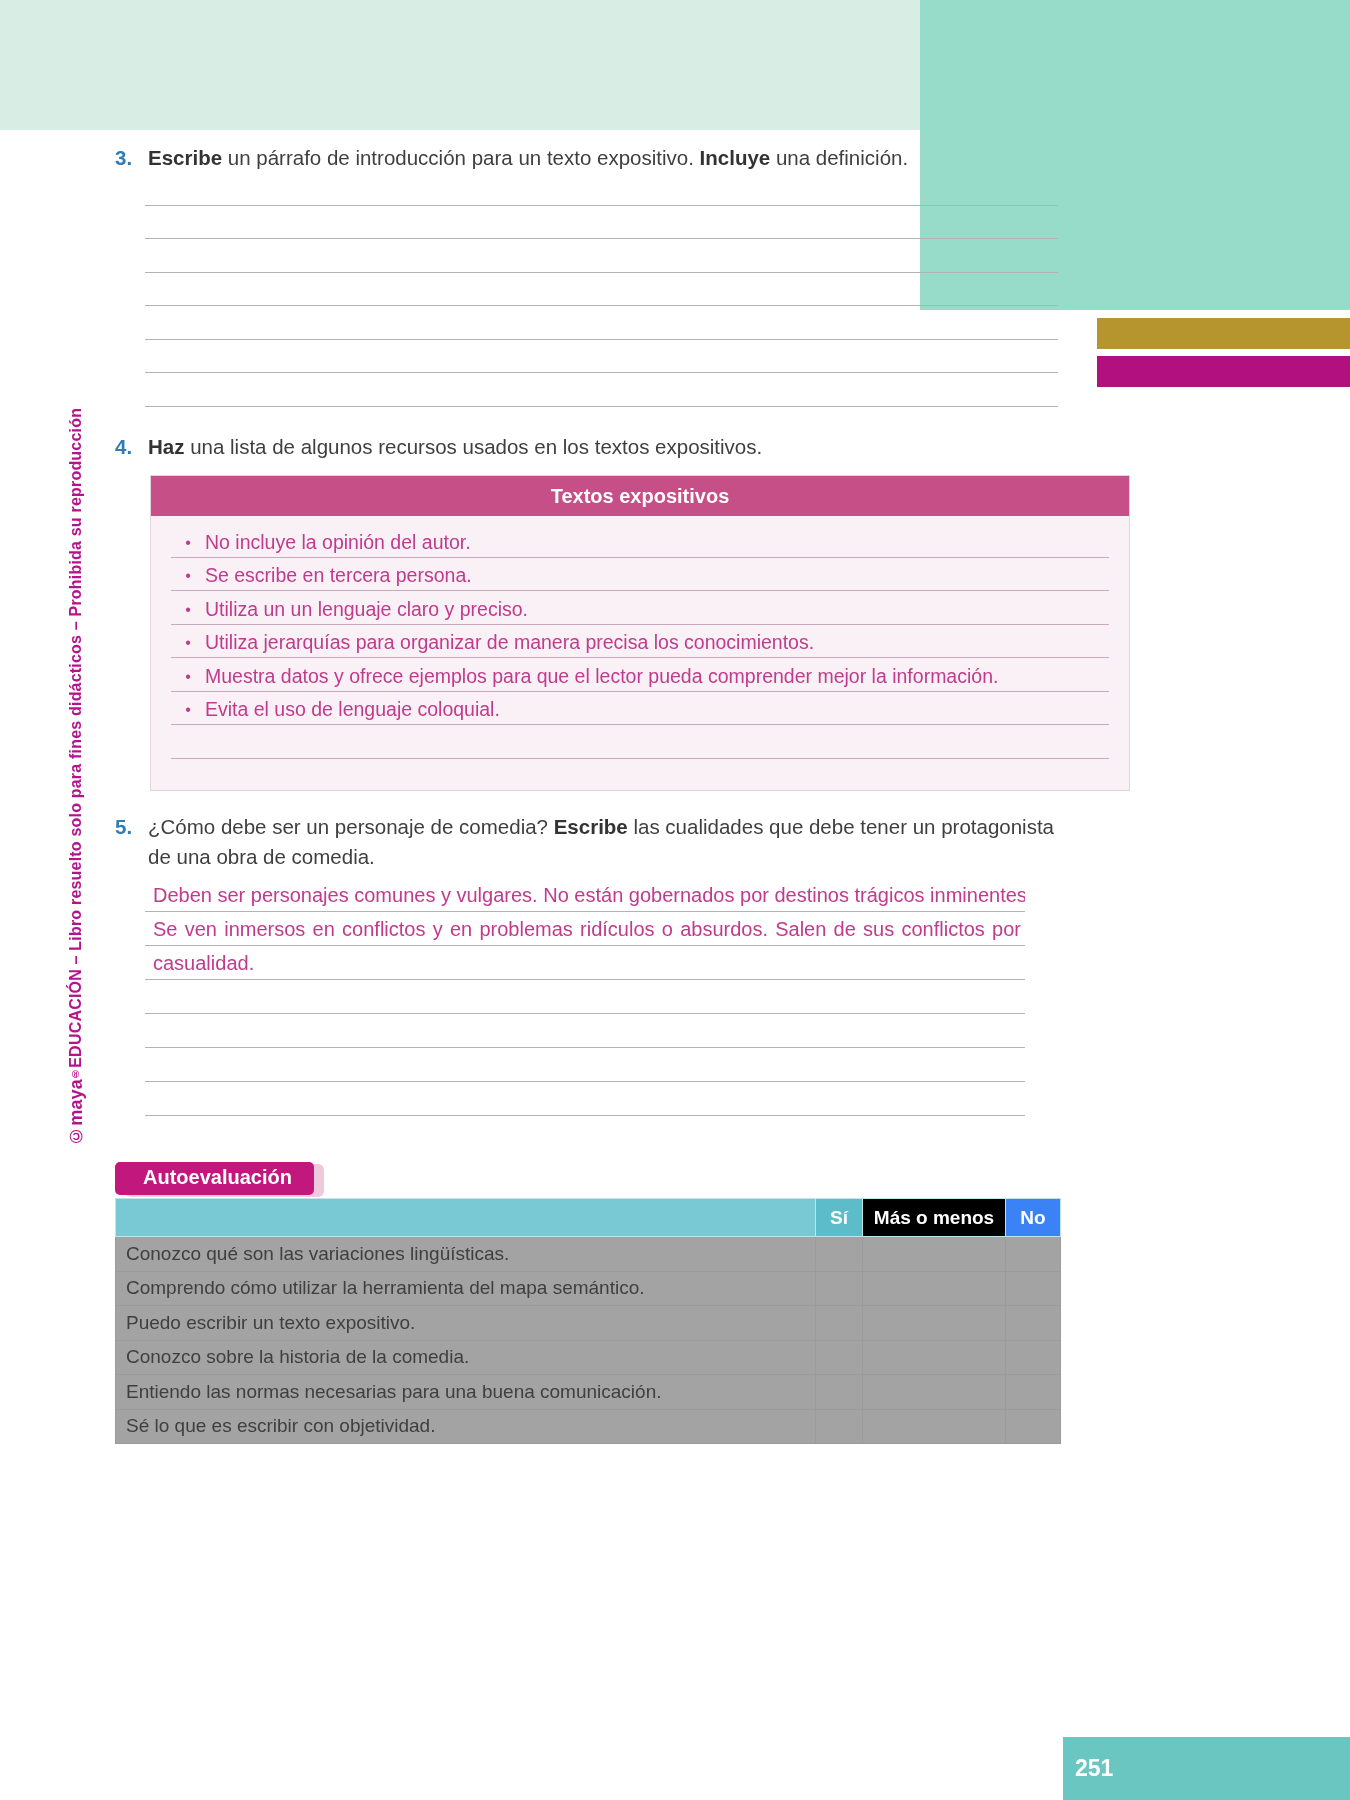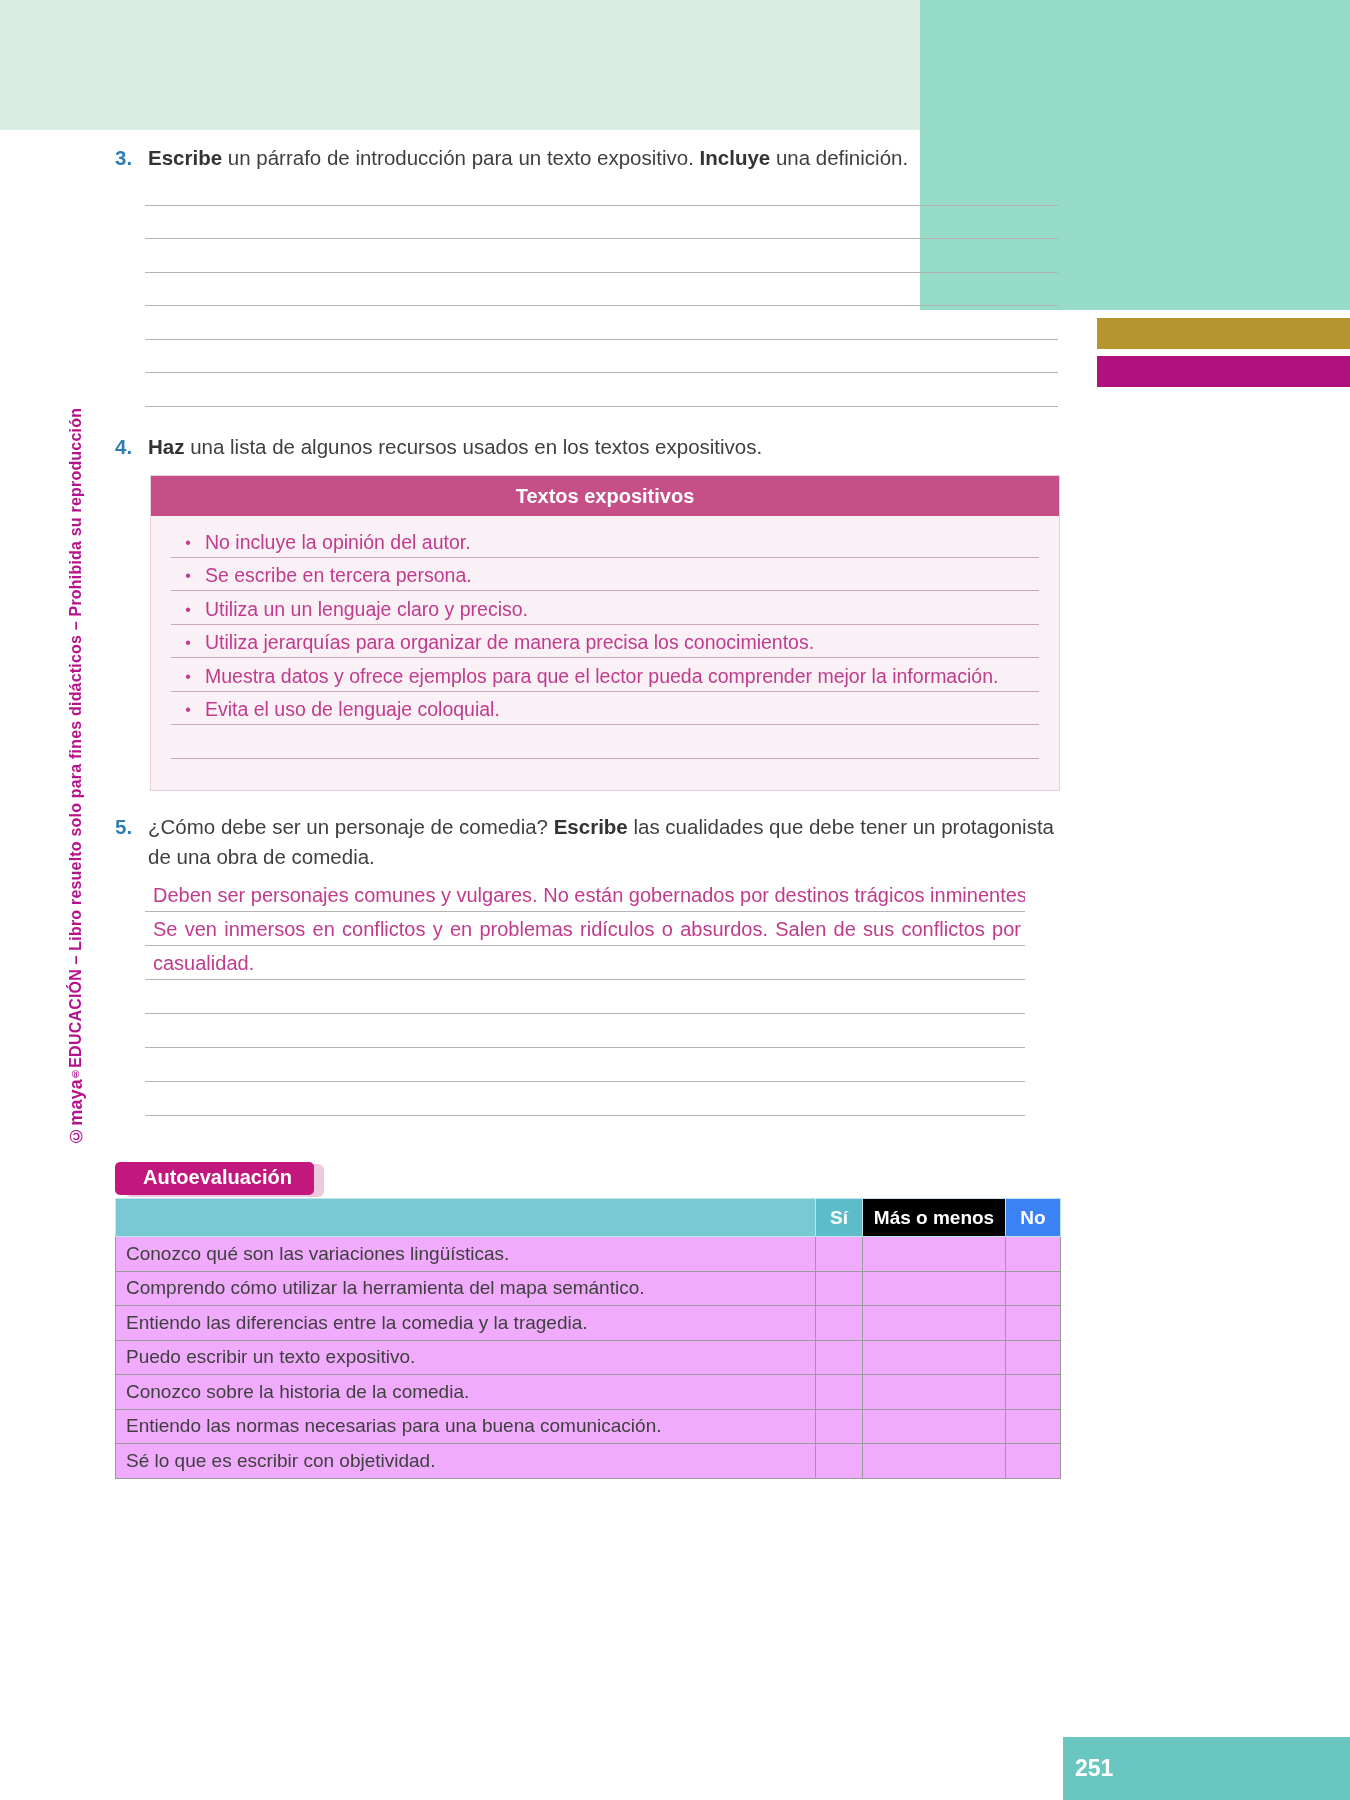--- a/index.html
+++ b/index.html
@@ -42,21 +42,21 @@
   .q3 { left: 115px; top: 143px; width: 948px; }
   .q4 { left: 115px; top: 432px; width: 948px; }
   .q5 { left: 115px; top: 812px; width: 950px; }
 
   
   .lines3 { position: absolute; left: 145px; top: 172px; width: 913px; }
   .bline  { height: 33.5px; border-bottom: 1px solid #b3b3b3; }
 
   
   .qbox {
-    position: absolute; left: 150px; top: 475px; width: 910px; height: 316px;
+    position: absolute; left: 150px; top: 475px; width: 980px; height: 316px;
     background: #faf1f6; border: 1px solid #e3d2dd;
   }
   .qbox-header {
     height: 40px; background: #c64f88; color: #fff; font-weight: bold;
     font-size: 20px; display: flex; align-items: center; justify-content: center;
   }
   .qbox-body { padding: 8px 20px 0 20px; }
   .item {
     height: 33.5px; border-bottom: 1px solid #c9a8bb;
     display: flex; align-items: flex-end; padding-bottom: 3px;
@@ -95,21 +95,21 @@
   .autoeval col.c4 { width: 55px;  }
   .autoeval th {
     height: 38px; color: #fff; font-weight: bold; font-size: 19px;
     border: 1px solid #bfe4ea; text-align: center;
   }
   .autoeval th.h-blank { background: #79c9d4; }
   .autoeval th.h-si    { background: #5cbcca; }
   .autoeval th.h-mas   { background: #000000; }
   .autoeval th.h-no    { background: #3b82f6; }
   .autoeval td {
-    height: 34.5px; border: 1px solid #9b9b9b; background: #f0abfc;
+    height: 34.5px; border: 1px solid #9b9b9b; background: #a3a3a3;
   }
   .autoeval td.stmt { padding-left: 10px; color: #3f3f3f; }
 </style>
 </head>
 <body>
 
 <div class="page">
 
   <div class="top-band"></div>
   <div class="top-right-block"></div>
@@ -215,26 +215,20 @@
         <td class="ans"></td>
         <td class="ans"></td>
       </tr>
       <tr>
         <td class="stmt">Comprendo cómo utilizar la herramienta del mapa semántico.</td>
         <td class="ans"></td>
         <td class="ans"></td>
         <td class="ans"></td>
       </tr>
       <tr>
-        <td class="stmt">Entiendo las diferencias entre la comedia y la tragedia.</td>
-        <td class="ans"></td>
-        <td class="ans"></td>
-        <td class="ans"></td>
-      </tr>
-      <tr>
         <td class="stmt">Puedo escribir un texto expositivo.</td>
         <td class="ans"></td>
         <td class="ans"></td>
         <td class="ans"></td>
       </tr>
       <tr>
         <td class="stmt">Conozco sobre la historia de la comedia.</td>
         <td class="ans"></td>
         <td class="ans"></td>
         <td class="ans"></td>

